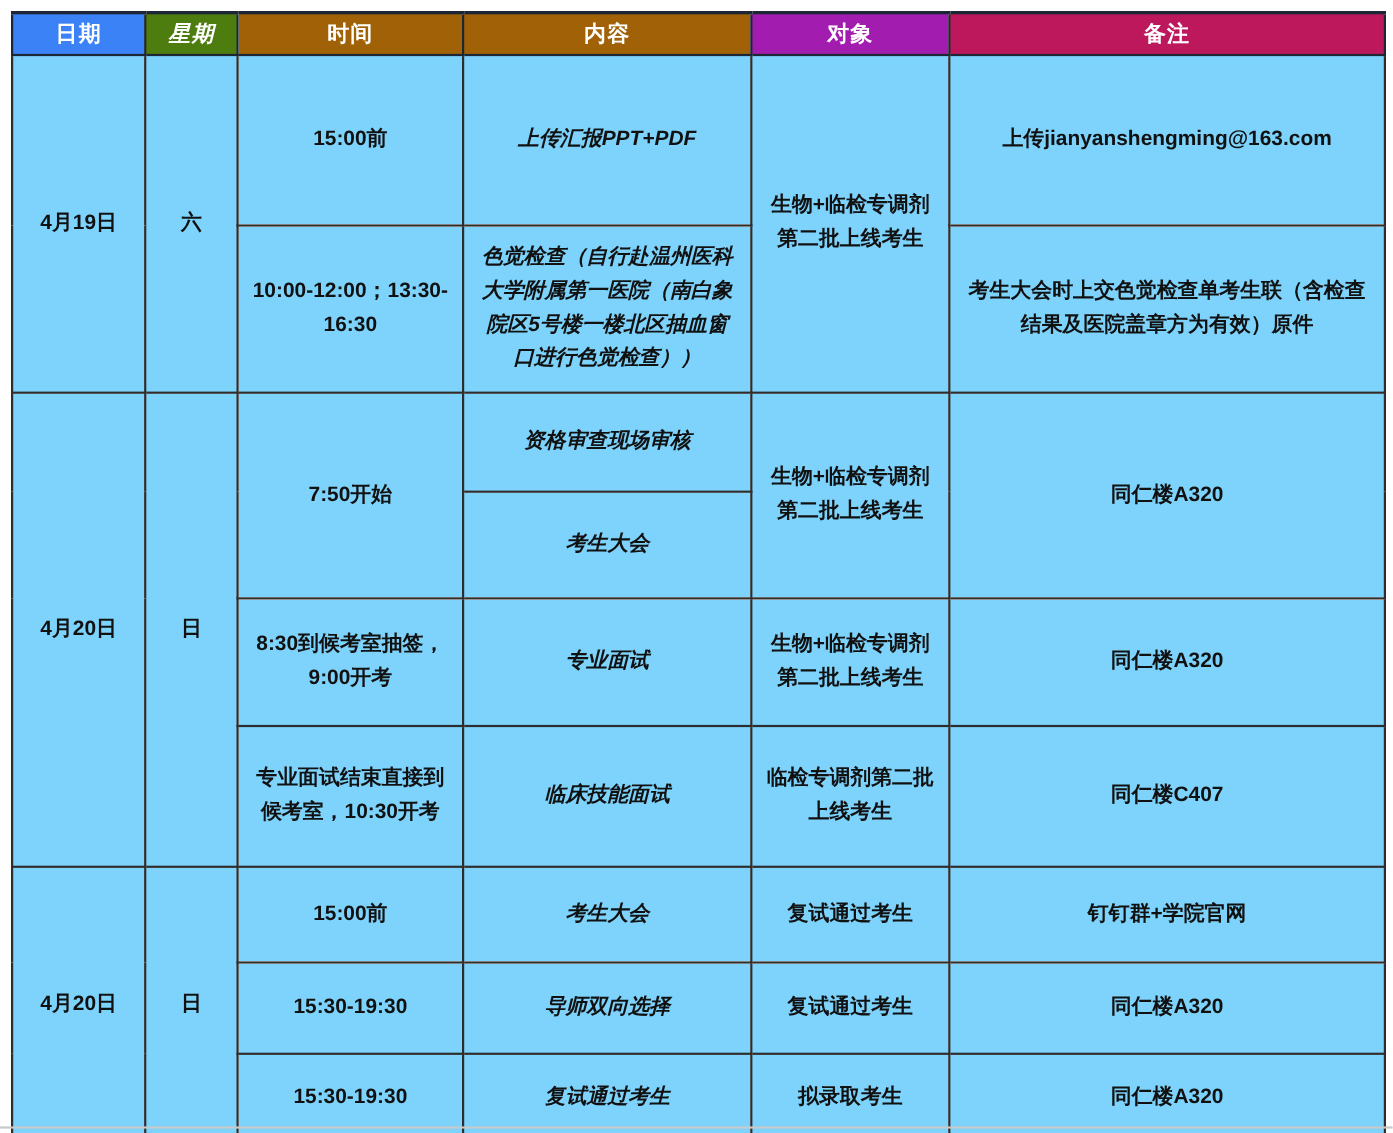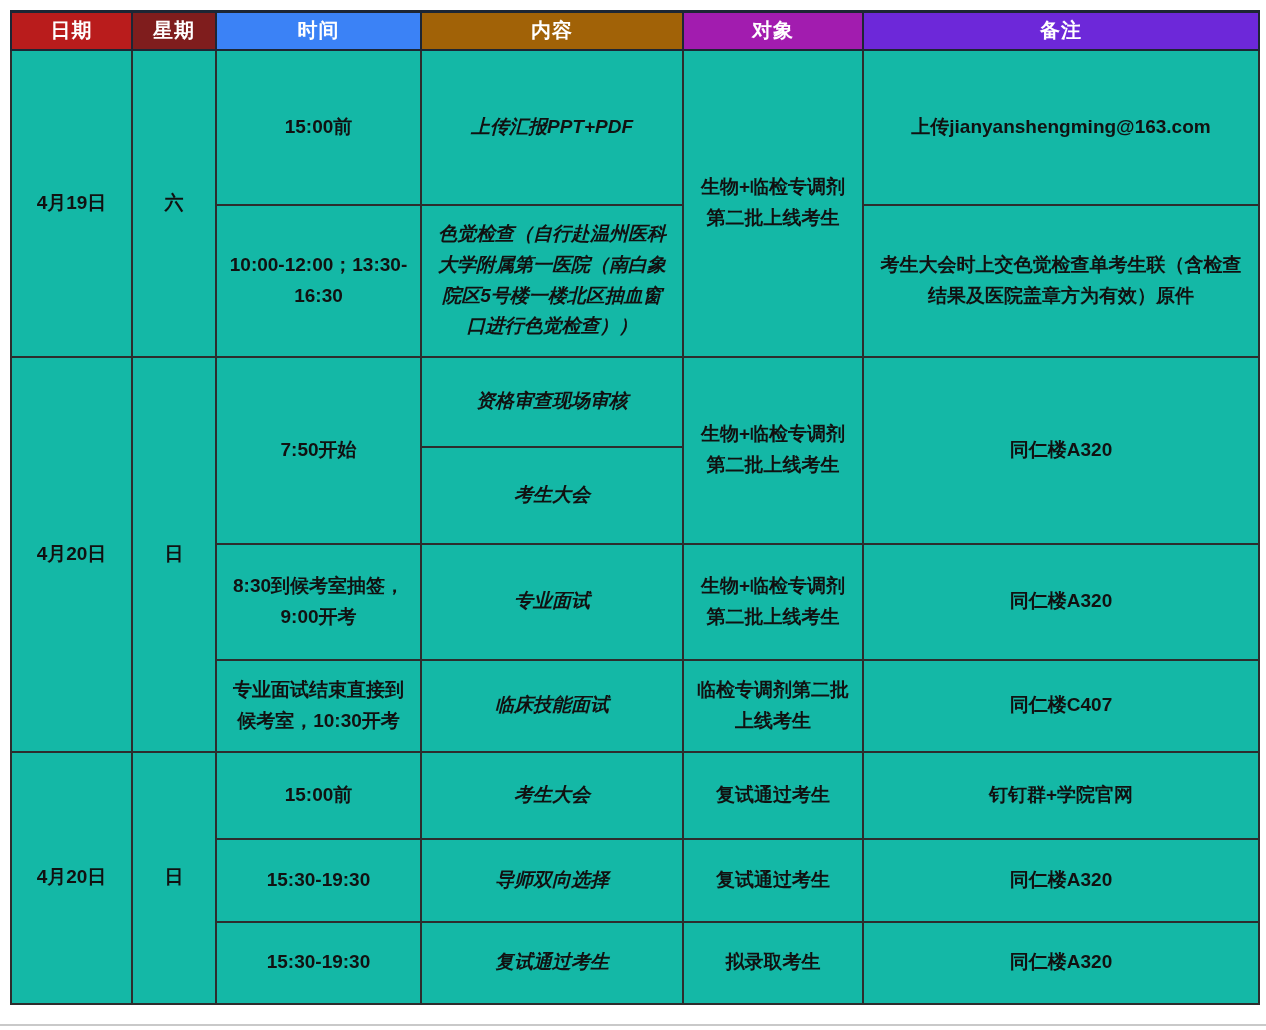--- a/index.html
+++ b/index.html
@@ -32,43 +32,43 @@
   
   thead tr { height: 38px; }
   th {
     color: #ffffff;
     font-size: 20px;
     border-color: #1d2634;
     border-top-width: 3px;
     letter-spacing: 1px;
     padding: 2px 0;
   }
-  th.h-date    { background: #b91c1c; }
-  th.h-week    { background: #7f1d1d; }
-  th.h-time    { background: #3b82f6; }
+  th.h-date    { background: #3b82f6; }
+  th.h-week    { background: #4d7c0f; font-style: italic; }
+  th.h-time    { background: #a16207; }
   th.h-content { background: #a16207; }
   th.h-target  { background: #a21caf; }
-  th.h-note    { background: #6d28d9; }
+  th.h-note    { background: #be185d; }
   
   td {
     font-size: 19px;
     line-height: 1.62;
     padding: 4px 10px;
-    background: #14b8a6;
+    background: #7dd3fc;
   }
   td.content-cell { padding: 4px 12px; font-style: italic; }
   td.note-cell    { padding: 4px 14px; }
   td.time-cell    { padding: 4px 8px;  }
   
   tr.r1 { height: 155px; }
   tr.r2 { height: 152px; }
   tr.r3 { height: 90px;  }
   tr.r4 { height: 97px;  }
   tr.r5 { height: 116px;  }
-  tr.r6 { height: 92px; }
+  tr.r6 { height: 128px; }
   tr.r7 { height: 87px;  }
   tr.r8 { height: 83px;  }
   tr.r9 { height: 82px;  }
   .bottom-rule {
     position: absolute;
     left: 0;
     top: 1024px;
     width: 1266px;
     height: 2px;
     background: #c9c9c9;

